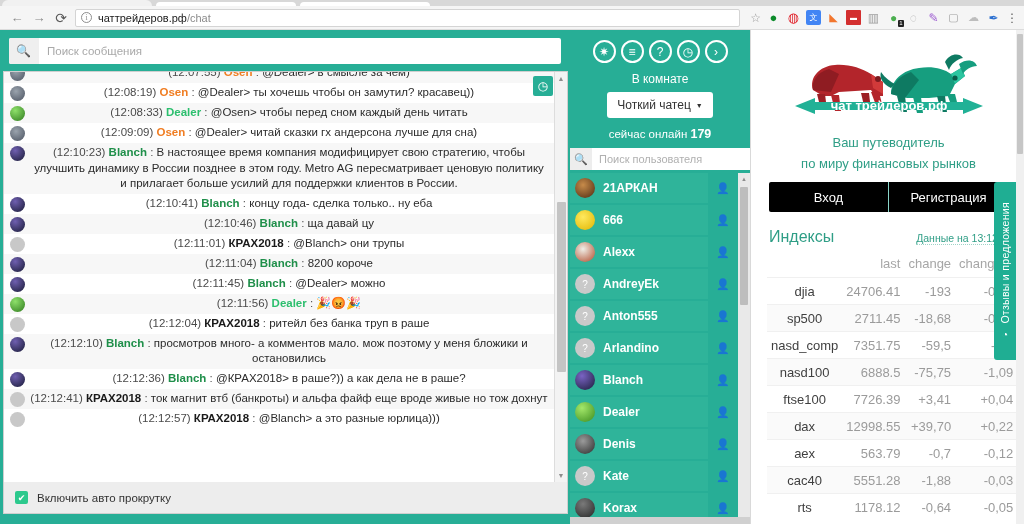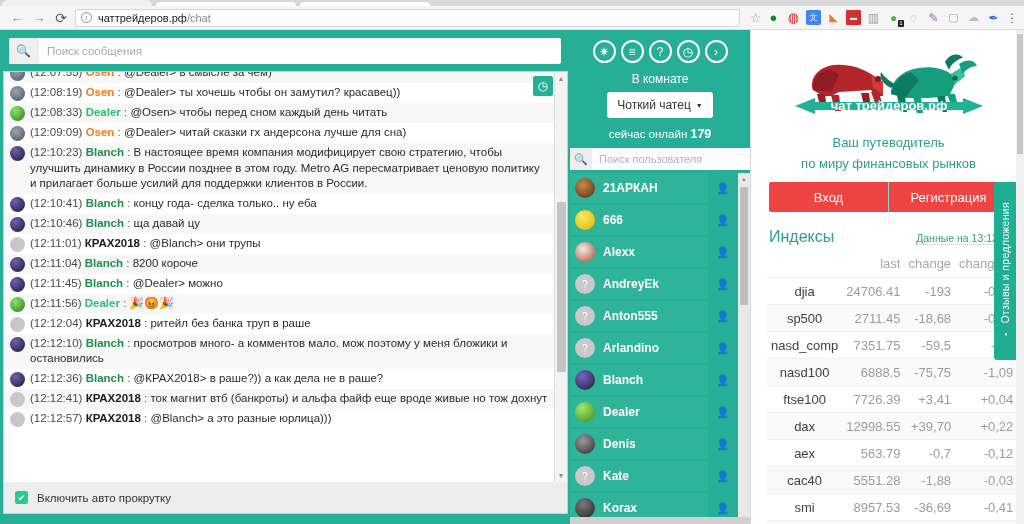--- a/index.html
+++ b/index.html
@@ -67,21 +67,21 @@
   .msg:nth-child(odd) { background: #f7f7f7; }
   .msg:nth-child(even) { background: #ffffff; }
   .av { width: 15px; height: 15px; border-radius: 50%; flex: none;
       margin: 1px 5px 0 2px; background: #bdbdbd; overflow: hidden;
       display: flex; align-items: center; justify-content: center;
       font-size: 8px; color: #fff; }
   .av.a-osen { background: radial-gradient(circle at 40% 35%, #9aa3ad, #4a5260); }
   .av.a-dealer { background: radial-gradient(circle at 35% 30%, #8ee06a, #2f7a1e); }
   .av.a-blanch { background: radial-gradient(circle at 35% 30%, #6f5fb0, #181a35); }
   .av.a-krax { background: #c8c8c8; }
-  .mbody { flex: 1; }
+  .mbody { flex: 1; text-align: center; }
   .ts { color: #4a4a4a; }
   .nm { font-weight: bold; }
   .nm.n-osen { color: #f07d22; }
   .nm.n-dealer { color: #2cbf6e; }
   .nm.n-blanch { color: #1f8f4a; }
   .nm.n-krax { color: #1a1a1a; }
   .sep { color: #555; }
   .mentn { color: #2b2b2b; }
   .emo { font-size: 12px; }
 
@@ -162,21 +162,21 @@
   
   .sidecol { flex: 1; background: #fff; position: relative; overflow: hidden;
       border-left: 1px solid #d9d9d9; }
   .sidepad { padding: 6px 14px 0 16px; }
   .logo { height: 96px; display: flex; align-items: center; justify-content: center;
       position: relative; }
   .tagline { text-align: center; color: #2f9e86; font-size: 13px; line-height: 21px;
       padding-bottom: 8px; }
   .authrow { display: flex; height: 30px; border-radius: 2px; overflow: hidden;
       margin: 0 2px 0 2px; }
-  .authrow div { flex: 1; background: #ef4444; color: #fff; font-size: 13px;
+  .authrow div { flex: 1; background: #000000; color: #fff; font-size: 13px;
       display: flex; align-items: center; justify-content: center; }
   .authrow div + div { border-left: 1px solid #8ad5c9; }
 
   .idxhead { display: flex; align-items: baseline; padding: 16px 2px 6px 2px; }
   .idxtitle { color: #2f9e86; font-size: 16px; flex: none; }
   .idxlink { margin-left: auto; color: #2f9e86; font-size: 10.5px;
       border-bottom: 1px dotted #9fd4c8; white-space: nowrap; overflow: hidden; }
 
   table.idx { width: 100%; border-collapse: collapse; font-size: 13px; }
   table.idx th { color: #a6a6a6; font-weight: normal; text-align: right;
@@ -524,26 +524,20 @@
                 <td>-0,7</td>
                 <td>-0,12</td>
               </tr>
               <tr>
                 <td>cac40</td>
                 <td>5551.28</td>
                 <td>-1,88</td>
                 <td>-0,03</td>
               </tr>
               <tr>
-                <td>smi</td>
-                <td>8957.53</td>
-                <td>-36,69</td>
-                <td>-0,41</td>
-              </tr>
-              <tr>
                 <td>rts</td>
                 <td>1178.12</td>
                 <td>-0,64</td>
                 <td>-0,05</td>
               </tr>
             </tbody>
         </table>
       </div>
 
       <div class="fbtab">

